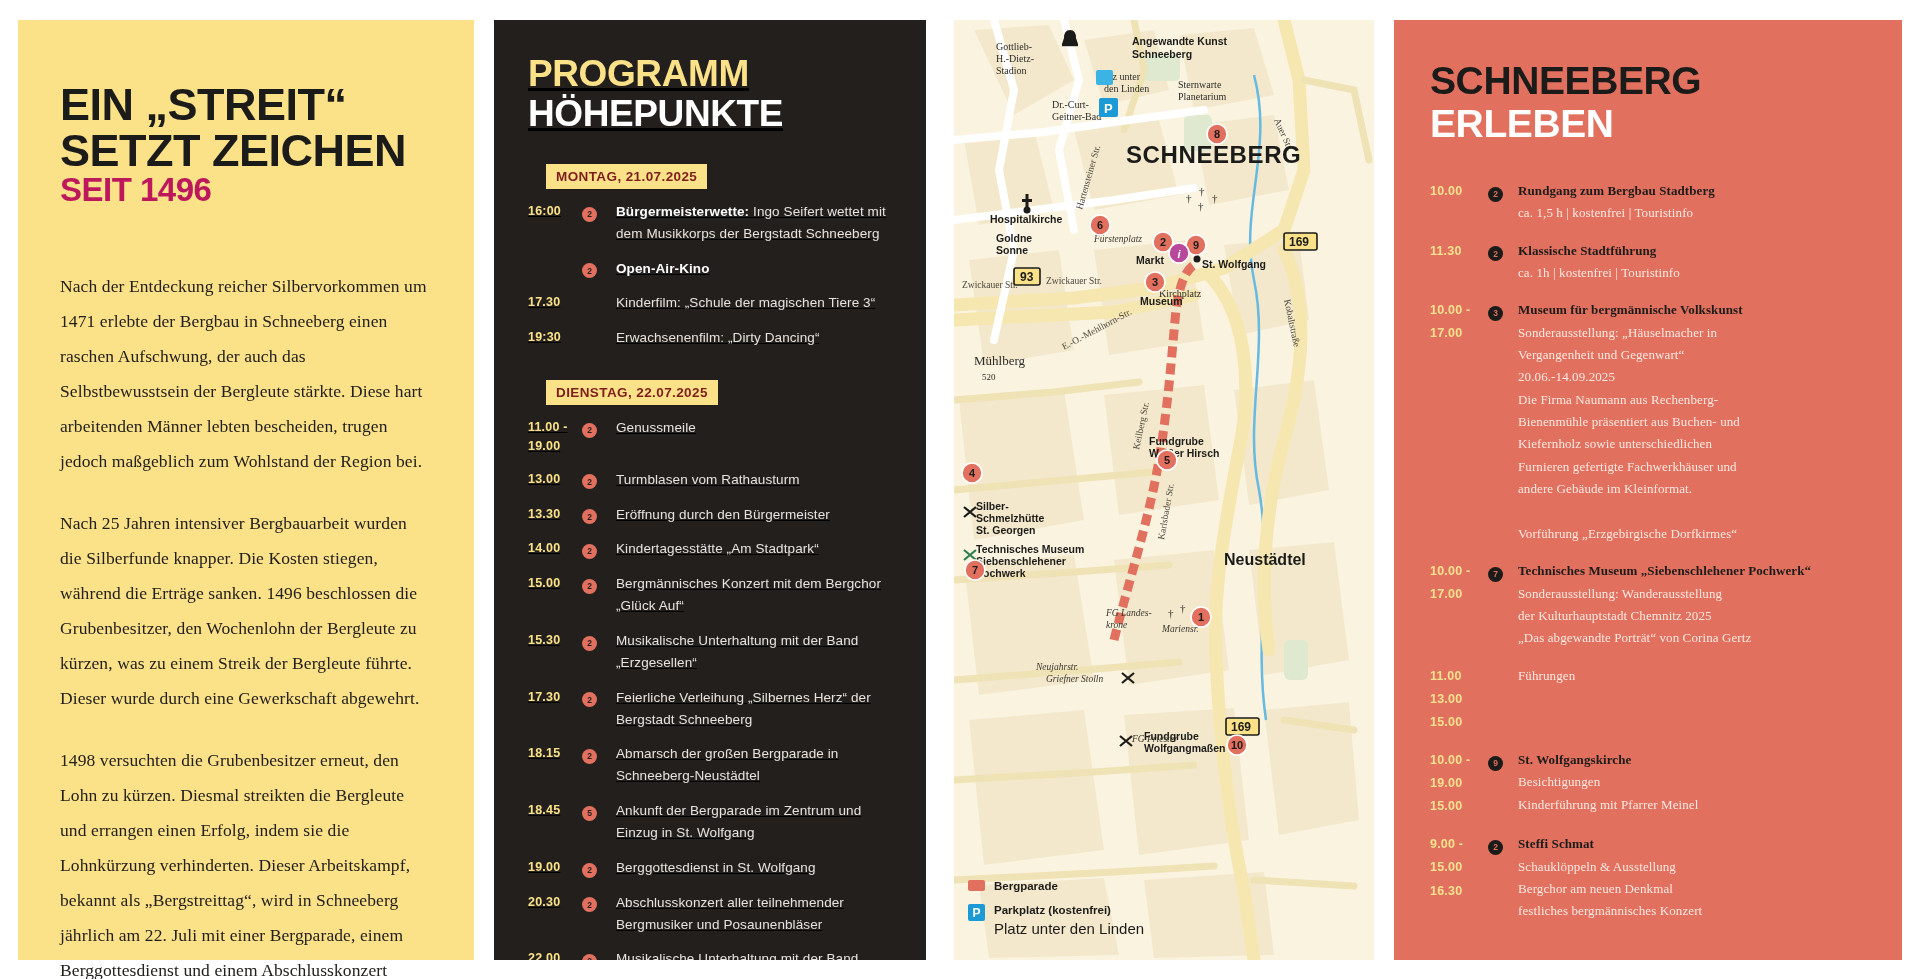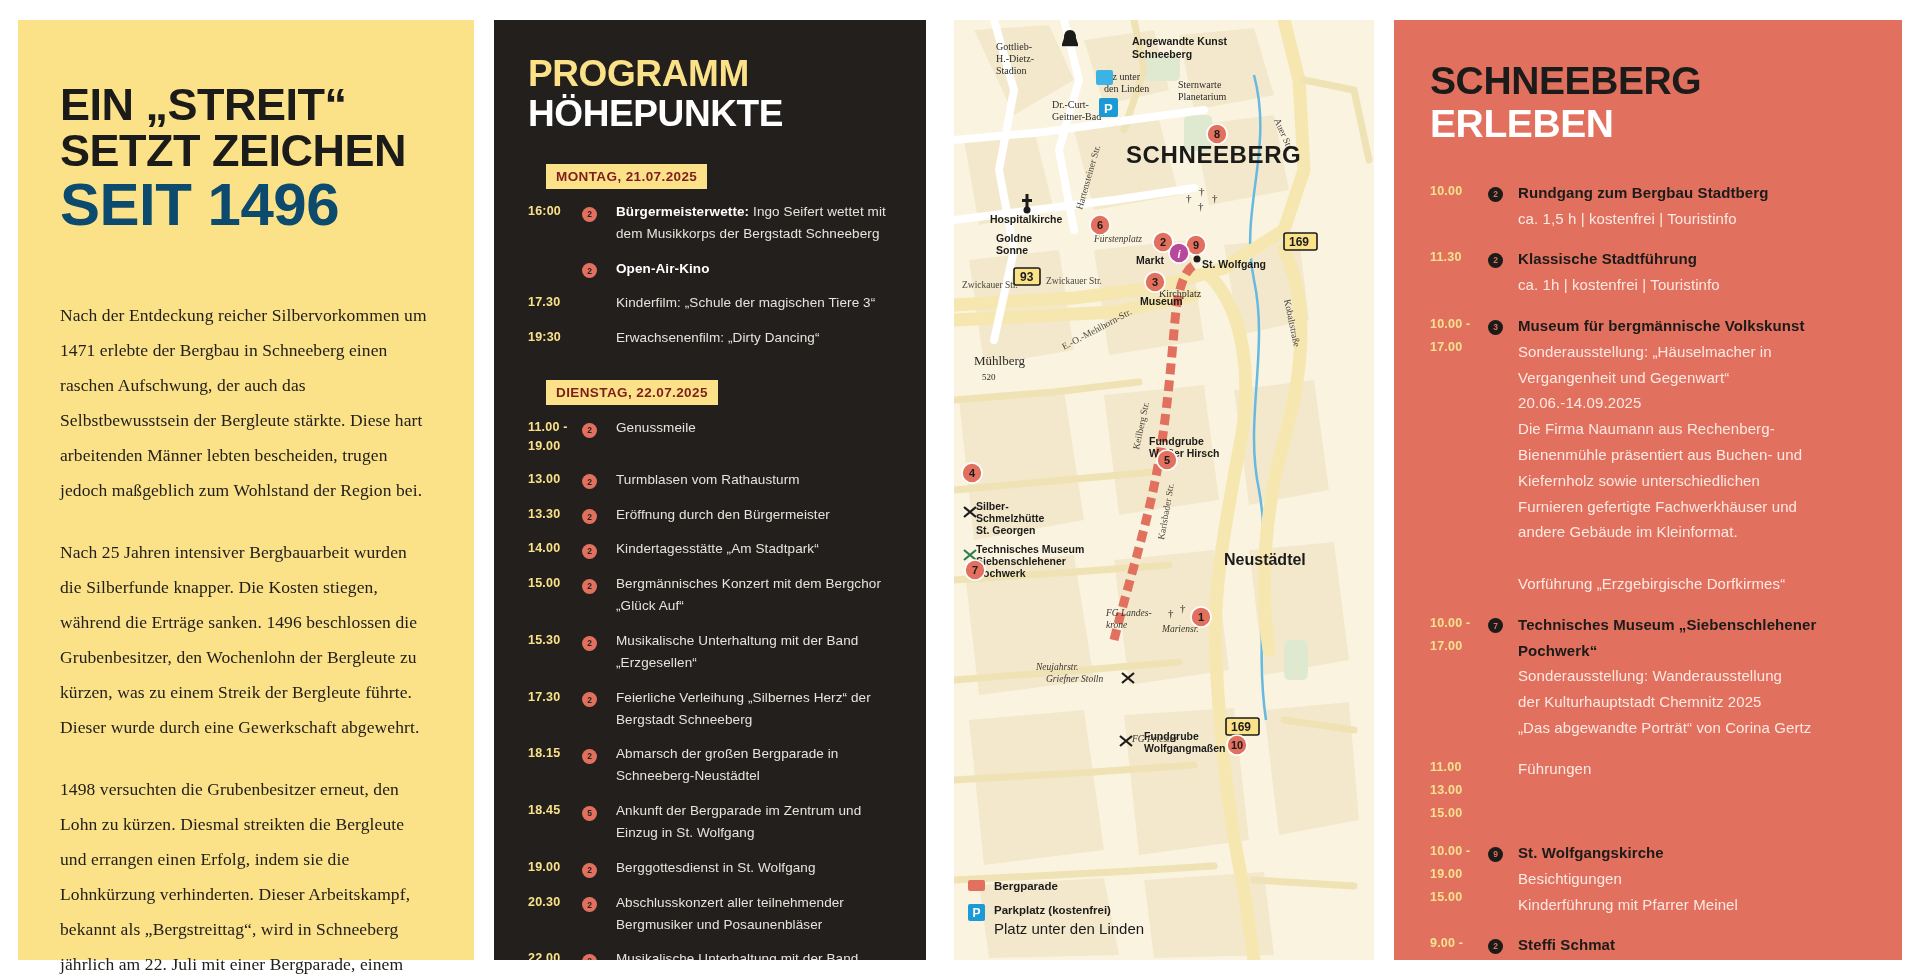--- a/index.html
+++ b/index.html
@@ -31,24 +31,24 @@
     font-weight: bold;
     font-size: 45px;
     line-height: 1.03;
     letter-spacing: -0.5px;
     color: #1b1b19;
     text-transform: uppercase;
   }
   .p1-sub {
     font-family: "Liberation Sans", sans-serif;
     font-weight: bold;
-    font-size: 60px;
+    font-size: 33px;
     line-height: 1.05;
     letter-spacing: -0.5px;
-    color: #0c4a6e;
+    color: #be185d;
     text-transform: uppercase;
     margin-top: -2px;
   }
   .p1-body { margin-top: 62px; }
   .p1-para {
     font-family: "Liberation Serif", serif;
     font-size: 17.5px;
     line-height: 2.0;
     color: #23201c;
     margin-bottom: 27px;
@@ -56,20 +56,21 @@
   }
 
   
   .panel-black {
     position: absolute;
     left: 494px; top: 20px;
     width: 432px; height: 940px;
     background: #231f1d;
     padding: 34px 32px 0 34px;
     overflow: hidden;
+    text-decoration: underline;
   }
   .p2-title-1 {
     font-weight: bold;
     font-size: 37px;
     letter-spacing: -0.4px;
     line-height: 1.08;
     color: #fbe289;
     text-transform: uppercase;
   }
   .p2-title-2 {
@@ -194,21 +195,21 @@
     letter-spacing: 0.2px;
   }
   .etime span { display: block; }
   .ebadge-cell { width: 30px; flex: 0 0 30px; padding-top: 3px; }
   .ebadge {
     display: inline-flex; align-items: center; justify-content: center;
     width: 15px; height: 15px; border-radius: 50%;
     background: #1b1b19; color: #e2705e;
     font-size: 8.5px; font-weight: bold; line-height: 1;
   }
-  .etext { flex: 1; font-size: 15px; line-height: 1.72; color: #fbe9e2; letter-spacing: 0.1px; }
+  .etext { flex: 1; font-size: 13px; line-height: 1.72; color: #fbe9e2; letter-spacing: 0.1px; font-family: Liberation Serif, serif; }
   .etext .hl { display:block; color: #1b1b19; font-weight: bold; }
   .etext .ln { display: block; }
 </style>
 </head>
 <body>
 
 <div class="page">
 
   <section class="panel-yellow">
     <div class="p1-head">

